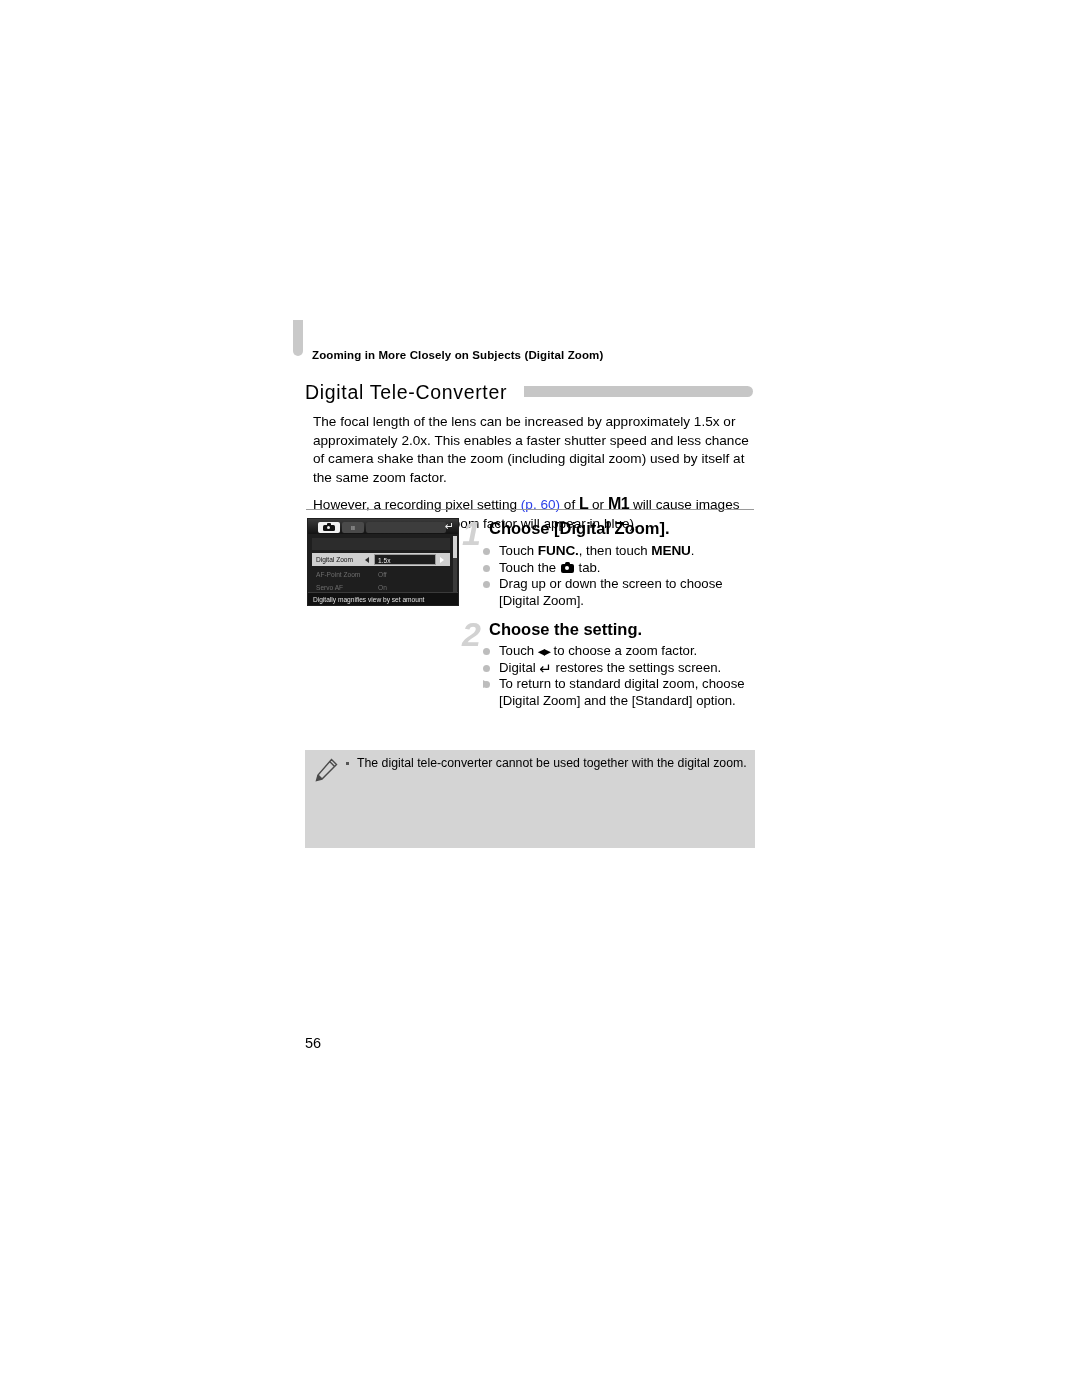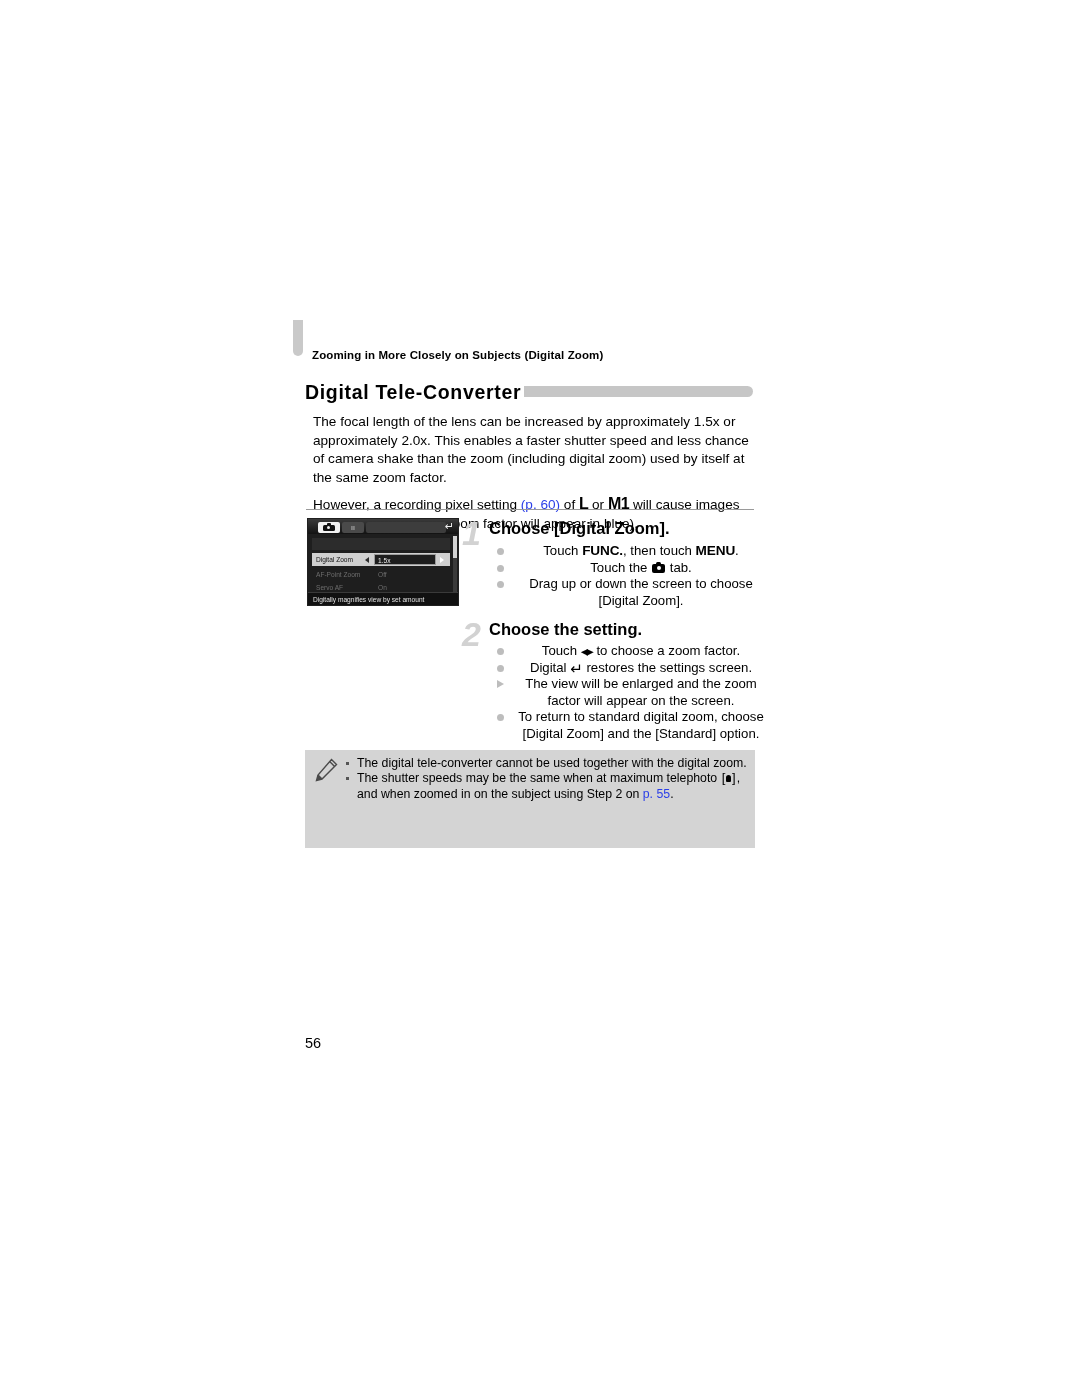--- a/index.html
+++ b/index.html
@@ -44,21 +44,21 @@
     color: #000;
     white-space: nowrap;
   }
 
   
   .section-title {
     position: absolute;
     left: 305px;
     top: 381px;
     font-size: 19.5px;
-    font-weight: bold;
+    font-weight: normal;
     letter-spacing: 0.035em;
     color: #000;
     white-space: nowrap;
   }
   .title-rule {
     position: absolute;
     left: 524px;
     top: 386px;
     width: 229px;
     height: 11px;
@@ -270,25 +270,24 @@
     font-size: 16.5px;
     font-weight: bold;
     color: #000;
     white-space: nowrap;
   }
   .step-head.h1 { top: 519px; }
   .step-head.h2 { top: 620px; text-align: right; }
 
   .step-list {
     position: absolute;
-    left: 497px;
+    left: 483px;
     width: 272px;
     font-size: 13.2px;
     line-height: 16.6px;
-    text-align: center;
   }
   .step-list.l1 { top: 543px; }
   .step-list.l2 { top: 643px; }
   .li {
     position: relative;
     padding-left: 16px;
     margin-bottom: 0px;
   }
   .li .dot {
     position: absolute;
@@ -500,41 +499,38 @@
   <div class="step-num n2">2</div>
   <div class="step-head h2">Choose the setting.</div>
   <div class="step-list l2">
     <div class="li">
       <span class="dot"></span><span>Touch </span><span class="glyph-lr">◂▸</span><span> to choose a zoom factor.</span>
     </div>
     <div class="li">
       <span class="dot"></span><span>Digital </span><span class="glyph-back">↵</span><span> restores the settings screen.</span>
     </div>
     <div class="li">
-      <span class="tri"></span><span>The view will be enlarged and the zoom factor will appear on the screen.</span>
+      <span class="tri"></span>
     </div>
     <div class="li">
       <span class="dot"></span><span>To return to standard digital zoom, choose [Digital Zoom] and the [Standard] option.</span>
     </div>
   </div>
 
   <div class="notebox">
     <svg class="pencil" viewBox="0 0 26 26">
       <g fill="none" stroke="#4a4a4a" stroke-width="1.4">
         <path d="M18.5 2.5 L23.5 7.5 L9 22 L3.5 23.5 L5 18 Z"></path>
         <path d="M16.6 4.4 L21.6 9.4"></path>
         <path d="M5 18 L9 22"></path>
       </g>
       <path d="M3.5 23.5 L5 18 L9 22 Z" fill="#4a4a4a"></path>
     </svg>
     <div class="note-list">
       <div class="nli">
         <span class="ndot"></span><span>The digital tele-converter cannot be used together with the digital zoom.</span>
       </div>
-      <div class="nli">
-        <span class="ndot"></span><span>The shutter speeds may be the same when at maximum telephoto </span><span class="glyph-tele"><i></i></span><span>, and when zoomed in on the subject using Step 2 on </span><span class="link">p. 55</span><span>.</span>
-      </div>
     </div>
   </div>
 
   <div class="folio">56</div>
 
 </div>
 
 </body></html>

